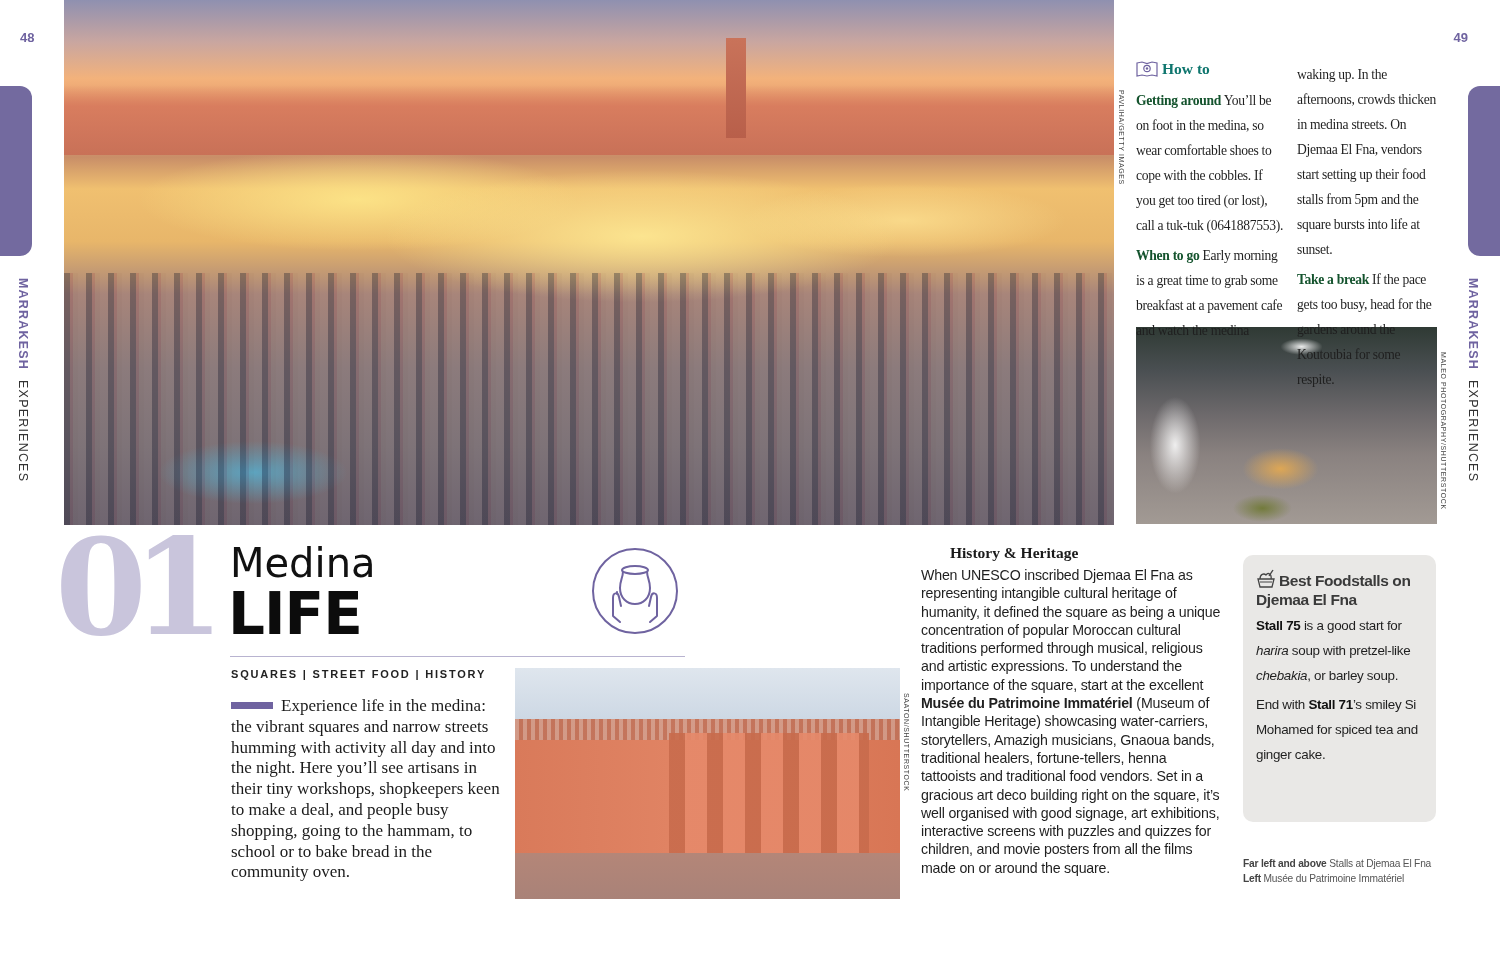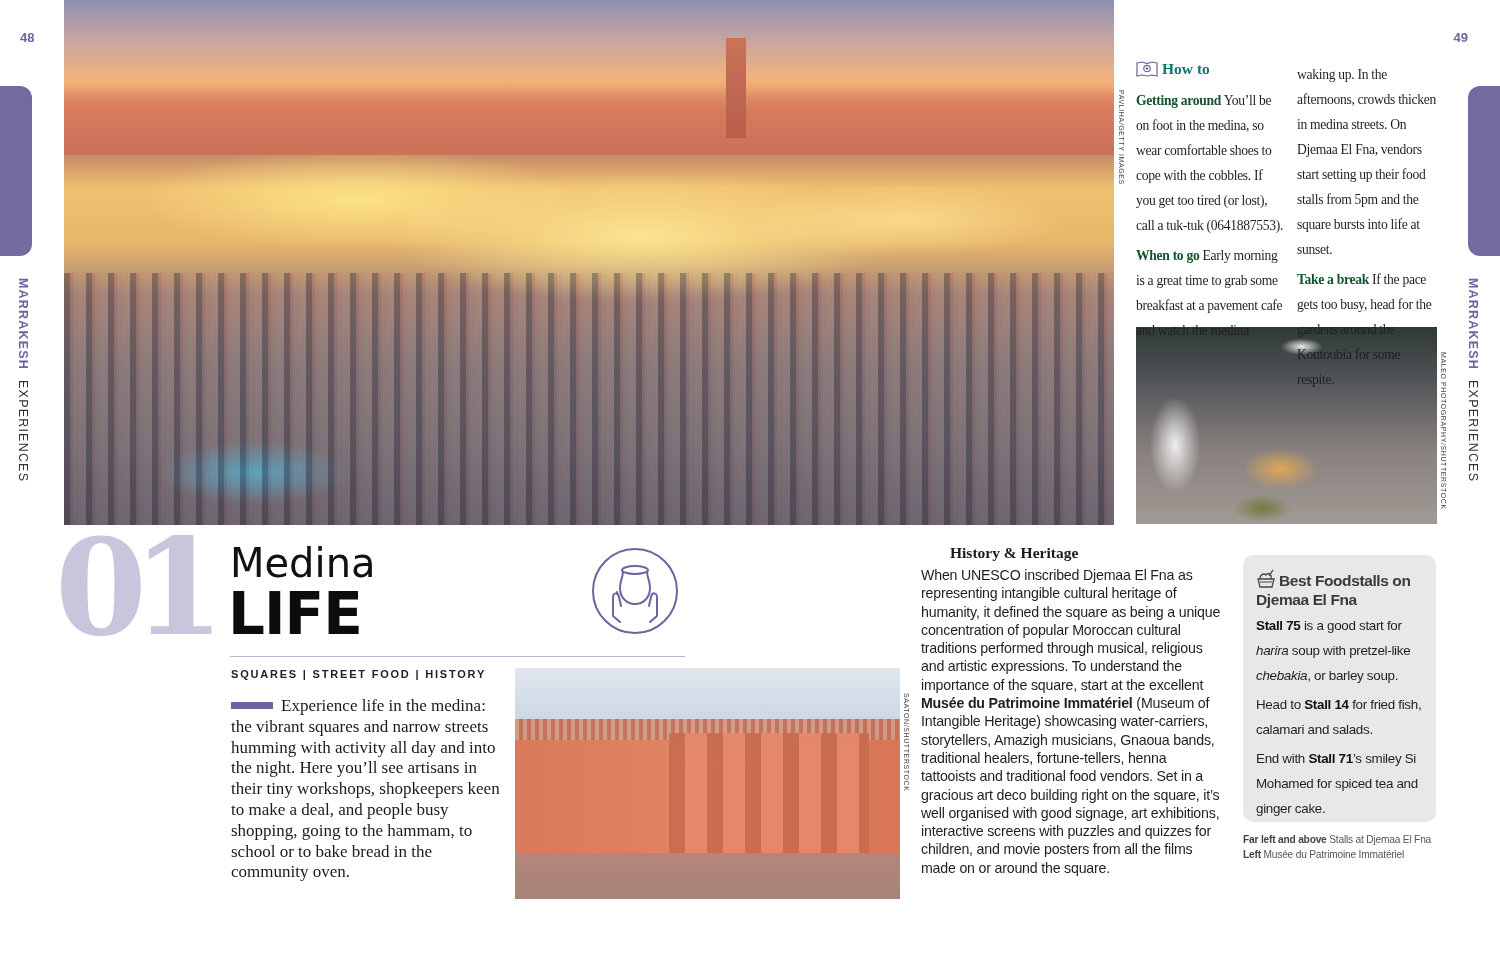--- a/index.html
+++ b/index.html
@@ -81,21 +81,21 @@
   .howto-col .lead { color: #14532d; font-weight: bold; }
   .howto-col p { margin-bottom: 5px; }
 
   
   .foodbox { position: absolute; left: 1243px; top: 547px; width: 193px; height: 267px; background: #e9e8e6; border-radius: 10px; padding: 14px 10px 10px 13px; margin-top: 8px; }
   .foodbox h4 { font-size: 15.5px; font-weight: bold; color: #3a3a3a; line-height: 19px; letter-spacing: -0.4px; margin-bottom: 4px; }
   .foodbox h4 .ico { display: inline-block; width: 20px; height: 20px; vertical-align: -3px; margin-right: 3px; }
   .foodbox p { font-size: 13.4px; line-height: 25px; color: #1f1f1f; margin-bottom: 4px; letter-spacing: -0.3px; }
   .foodbox b { font-weight: bold; color: #111; }
 
-  .captions { position: absolute; left: 1243px; top: 832px; font-size: 10.2px; line-height: 15px; color: #555; letter-spacing: -0.2px; }
+  .captions { position: absolute; left: 1243px; top: 856px; font-size: 10.2px; line-height: 15px; color: #555; letter-spacing: -0.2px; }
   .captions b { color: #444; }
 </style>
 </head>
 <body>
 
 <div class="page-num" style="left:20px;">48</div>
 <div class="page-num" style="right:32px;">49</div>
 
 <div class="side-tab left"></div>
 <div class="side-tab right"></div>
@@ -165,20 +165,19 @@
 <div class="foodbox">
   <h4>
     <svg class="ico" viewBox="0 0 20 20">
       <path d="M2 10 L18 10 L16 18 L4 18 Z" fill="none" stroke="#444" stroke-width="1.3"></path>
       <path d="M4 10 C4 5 8 4 10 6 C12 3 16 5 15 10" fill="none" stroke="#444" stroke-width="1.3"></path>
       <path d="M13 7 L17 1" stroke="#444" stroke-width="1.3"></path>
       <path d="M4 13 L16 13" stroke="#444" stroke-width="1"></path>
     </svg><span>Best Foodstalls on Djemaa El Fna</span>
   </h4>
   <p><b>Stall 75</b><span> is a good start for </span><i>harira</i><span> soup with pretzel-like </span><i>chebakia</i><span>, or barley soup.</span></p>
-  <p><span>Head to </span><b>Stall 14</b><span> for fried fish, calamari and salads.</span></p>
   <p><span>End with </span><b>Stall 71</b><span>’s smiley Si Mohamed for spiced tea and ginger cake.</span></p>
 </div>
 
 <div class="captions">
   <div><b>Far left and above</b><span> Stalls at Djemaa El Fna</span></div>
   <div><b>Left</b><span> Musée du Patrimoine Immatériel</span></div>
 </div>
 
 </body></html>

